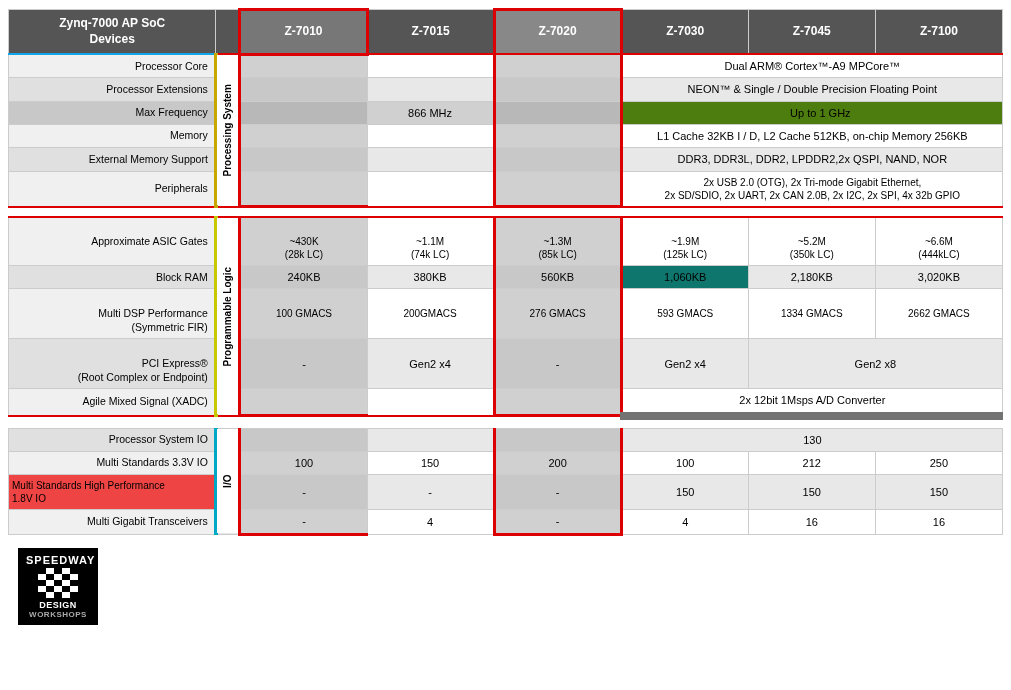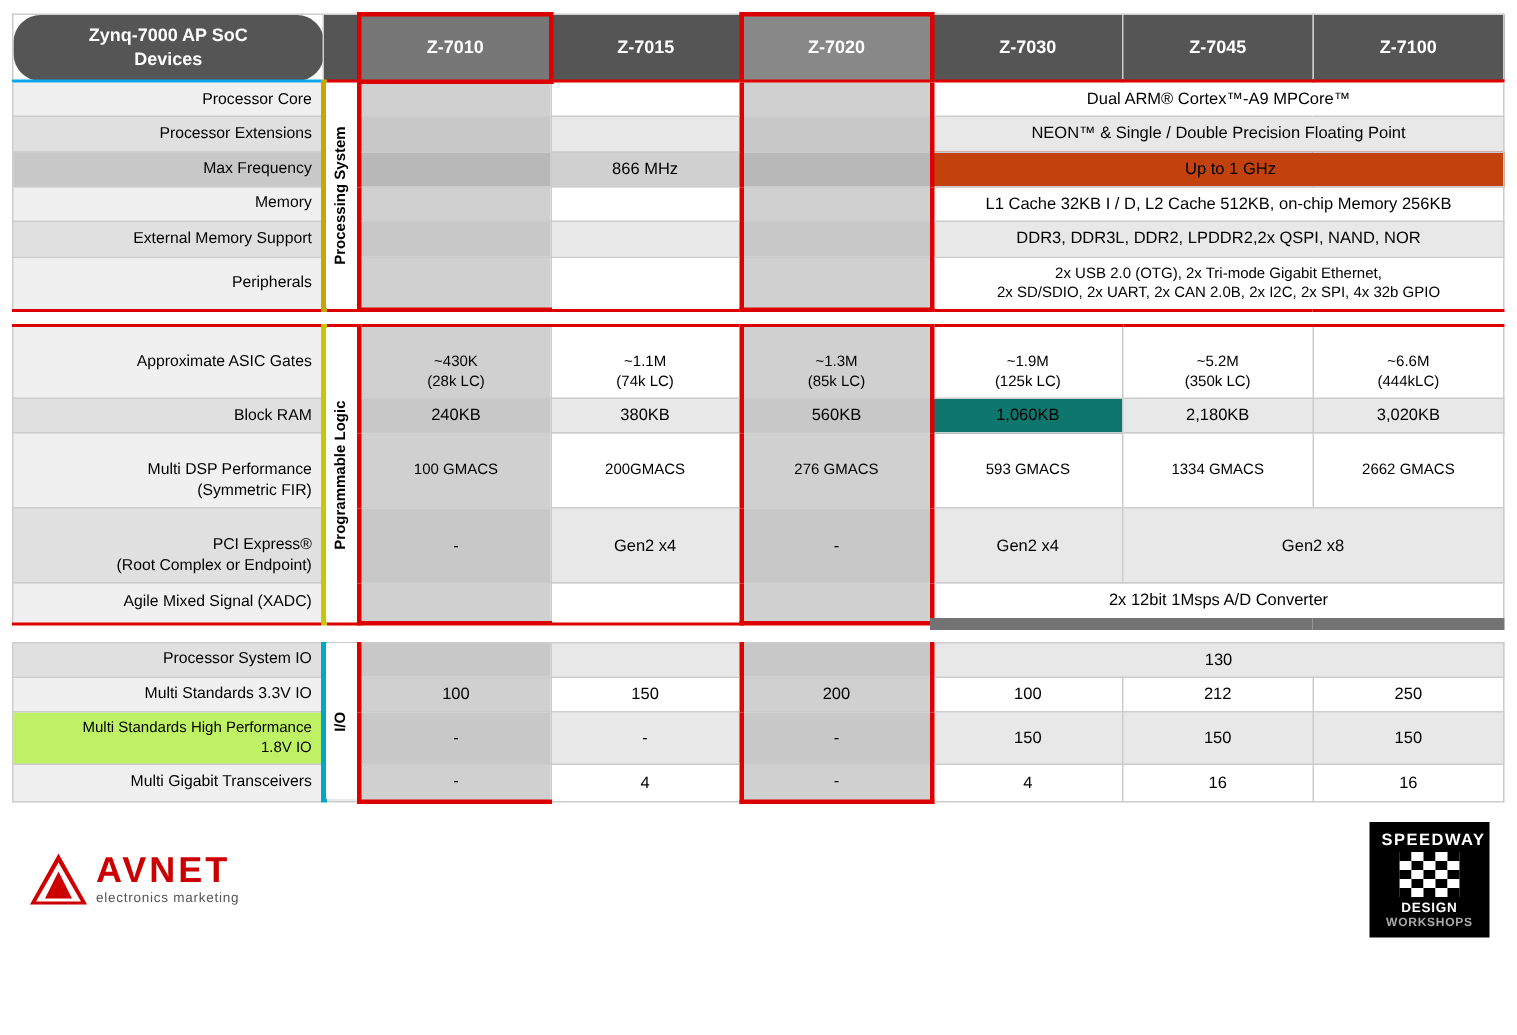--- a/index.html
+++ b/index.html
@@ -36,21 +36,21 @@
 
     
     .header-row th {
       background: #555;
       color: #fff;
       font-weight: bold;
       font-size: 12px;
       padding: 6px 3px;
     }
 
-    .col-device { width: 155px; border-radius: 18px; }
+    .col-device { width: 155px; }
     .col-7010 { width: 95px; }
     .col-7015 { width: 95px; }
     .col-7020 { width: 95px; }
     .col-7030 { width: 95px; }
     .col-7045 { width: 95px; }
     .col-7100 { width: 95px; }
 
     .label-cell-ps {
       background: #fff !important;
       font-weight: bold;
@@ -227,21 +227,21 @@
         </td>
       </tr>
 
       <tr style="background:#d0d0d0;">
         <td class="row-name" style="background:#c8c8c8;text-align:right;font-size:10.5px;margin-left:40px;">Max Frequency</td>
         <td style="background:#b8b8b8;border-left:3px solid #d00;"></td>
         <td style="background:#d0d0d0;">
           <span>866 MHz</span>
         </td>
         <td style="background:#b8b8b8;border-left:3px solid #d00;border-right:3px solid #d00;"></td>
-        <td colspan="3" style="background:#c2410c;padding-left:19px;">
+        <td colspan="3" style="background:#4d7c0f;padding-left:19px;">
           <span>Up to 1 GHz</span>
         </td>
       </tr>
 
       <tr>
         <td class="row-name" style="background:#f0f0f0;text-align:right;font-size:10.5px;">
           <span>Memory</span>
         </td>
         <td style="background:#d0d0d0;border-left:3px solid #d00;"></td>
         <td style="background:#fff;"></td>
@@ -431,21 +431,21 @@
         </td>
         <td>
           <span>212</span>
         </td>
         <td>
           <span>250</span>
         </td>
       </tr>
 
       <tr style="background:#e8e8e8;">
-        <td class="row-name" style="background:#bef264;text-align:right;font-size:10px;white-space:pre-line;">Multi Standards High Performance
+        <td class="row-name" style="background:#ef4444;text-align:left;font-size:10px;white-space:pre-line;">Multi Standards High Performance
 1.8V IO</td>
         <td style="background:#c8c8c8;border-left:3px solid #d00;">
           <span>-</span>
         </td>
         <td style="background:#e8e8e8;">
           <span>-</span>
         </td>
         <td style="background:#c8c8c8;border-left:3px solid #d00;border-right:3px solid #d00;">
           <span>-</span>
         </td>
@@ -480,34 +480,20 @@
         <td>
           <span>16</span>
         </td>
       </tr>
 
     </tbody>
   </table>
 
   <div class="footer">
 
-    <div class="avnet-logo">
-      <div style="display:flex;align-items:center;gap:4px;">
-
-        <svg width="42" height="38" viewBox="0 0 42 38">
-          <polygon points="21,2 40,36 2,36" fill="#c00" stroke="none"></polygon>
-          <polygon points="21,8 36,34 6,34" fill="#fff" stroke="none"></polygon>
-          <polygon points="21,14 30,32 12,32" fill="#c00" stroke="none"></polygon>
-        </svg>
-        <div>
-          <div style="font-size:24px;font-weight:900;color:#c00;letter-spacing:2px;line-height:1;">AVNET</div>
-          <div style="font-size:9px;color:#555;letter-spacing:0.5px;">electronics marketing</div>
-        </div>
-      </div>
-    </div>
 
 
     <div class="speedway-logo">
       <div class="speedway-top">SPEEDWAY</div>
       <div class="speedway-mid">
 
         <svg width="40" height="30" viewBox="0 0 40 30">
           <rect x="0" y="0" width="40" height="30" fill="#fff"></rect>
 
           <rect x="0" y="0" width="8" height="6" fill="#000"></rect>

